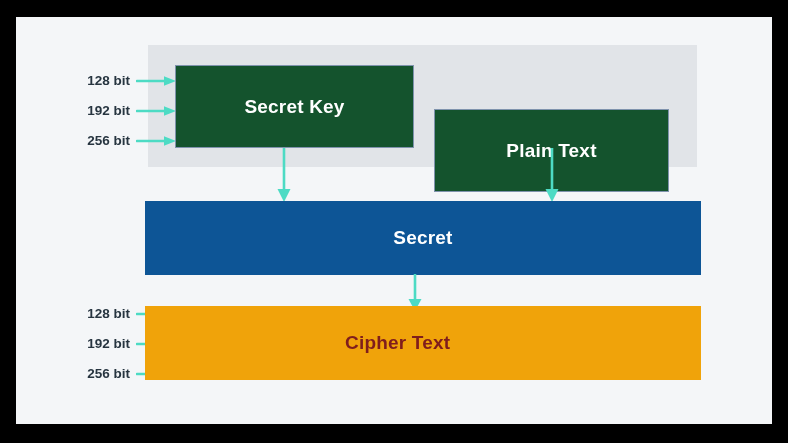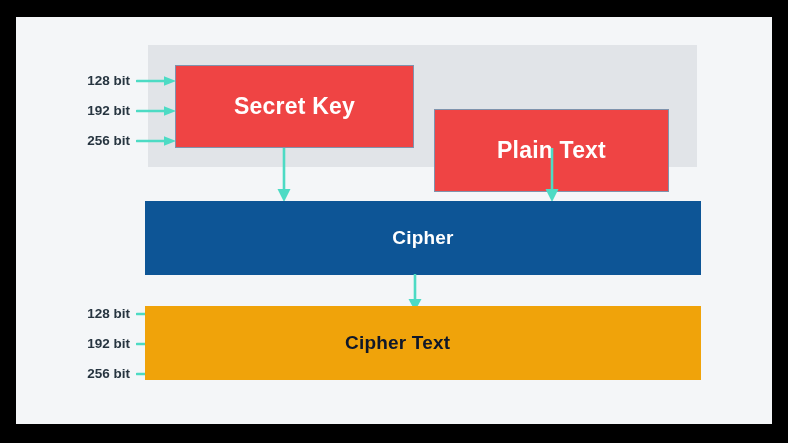--- a/index.html
+++ b/index.html
@@ -48,32 +48,32 @@
     position: absolute;
     display: flex;
     align-items: center;
     justify-content: center;
     box-sizing: border-box;
     color: #ffffff;
     font-weight: bold;
     letter-spacing: 0.2px;
   }
   .box-navy {
-    background: #ef4444;
+    background: #14532d;
     border: 1px solid #7f93ad;
-    font-size: 23px;
+    font-size: 19px;
   }
   .box-cipher {
     background: #0d5596;
     font-size: 19px;
   }
   .box-orange {
     background: #f0a30a;
     font-size: 19px;
-    color: #0f172a;
+    color: #7f1d1d;
   }
 
   #secret-key-box {
     left: 159px;
     top: 48px;
     width: 239px;
     height: 83px;
   }
   #plain-text-box {
     left: 418px;
@@ -155,21 +155,21 @@
       <path d="M8 0 V43" stroke="#4ddbc4" stroke-width="2.6" fill="none"></path>
       <path d="M8 54 L1.5 41 L14.5 41 Z" fill="#4ddbc4"></path>
     </svg>
 
     <svg class="v-arrow" style="left:528px; top:131px; width:16px; height:56px;" viewBox="0 0 16 56">
       <path d="M8 0 V43" stroke="#4ddbc4" stroke-width="2.6" fill="none"></path>
       <path d="M8 54 L1.5 41 L14.5 41 Z" fill="#4ddbc4"></path>
     </svg>
 
     <div id="cipher-box" class="box box-cipher">
-      <span>Cipher</span>
+      <span>Secret</span>
     </div>
 
     <svg class="v-arrow" style="left:391px; top:257px; width:16px; height:38px;" viewBox="0 0 16 38">
       <path d="M8 0 V27" stroke="#4ddbc4" stroke-width="2.6" fill="none"></path>
       <path d="M8 37 L1.5 25 L14.5 25 Z" fill="#4ddbc4"></path>
     </svg>
 
     <div class="bit-label" style="left:52px; top:289px;">128 bit</div>
     <div class="bit-label" style="left:52px; top:319px;">192 bit</div>
     <div class="bit-label" style="left:52px; top:349px;">256 bit</div>

